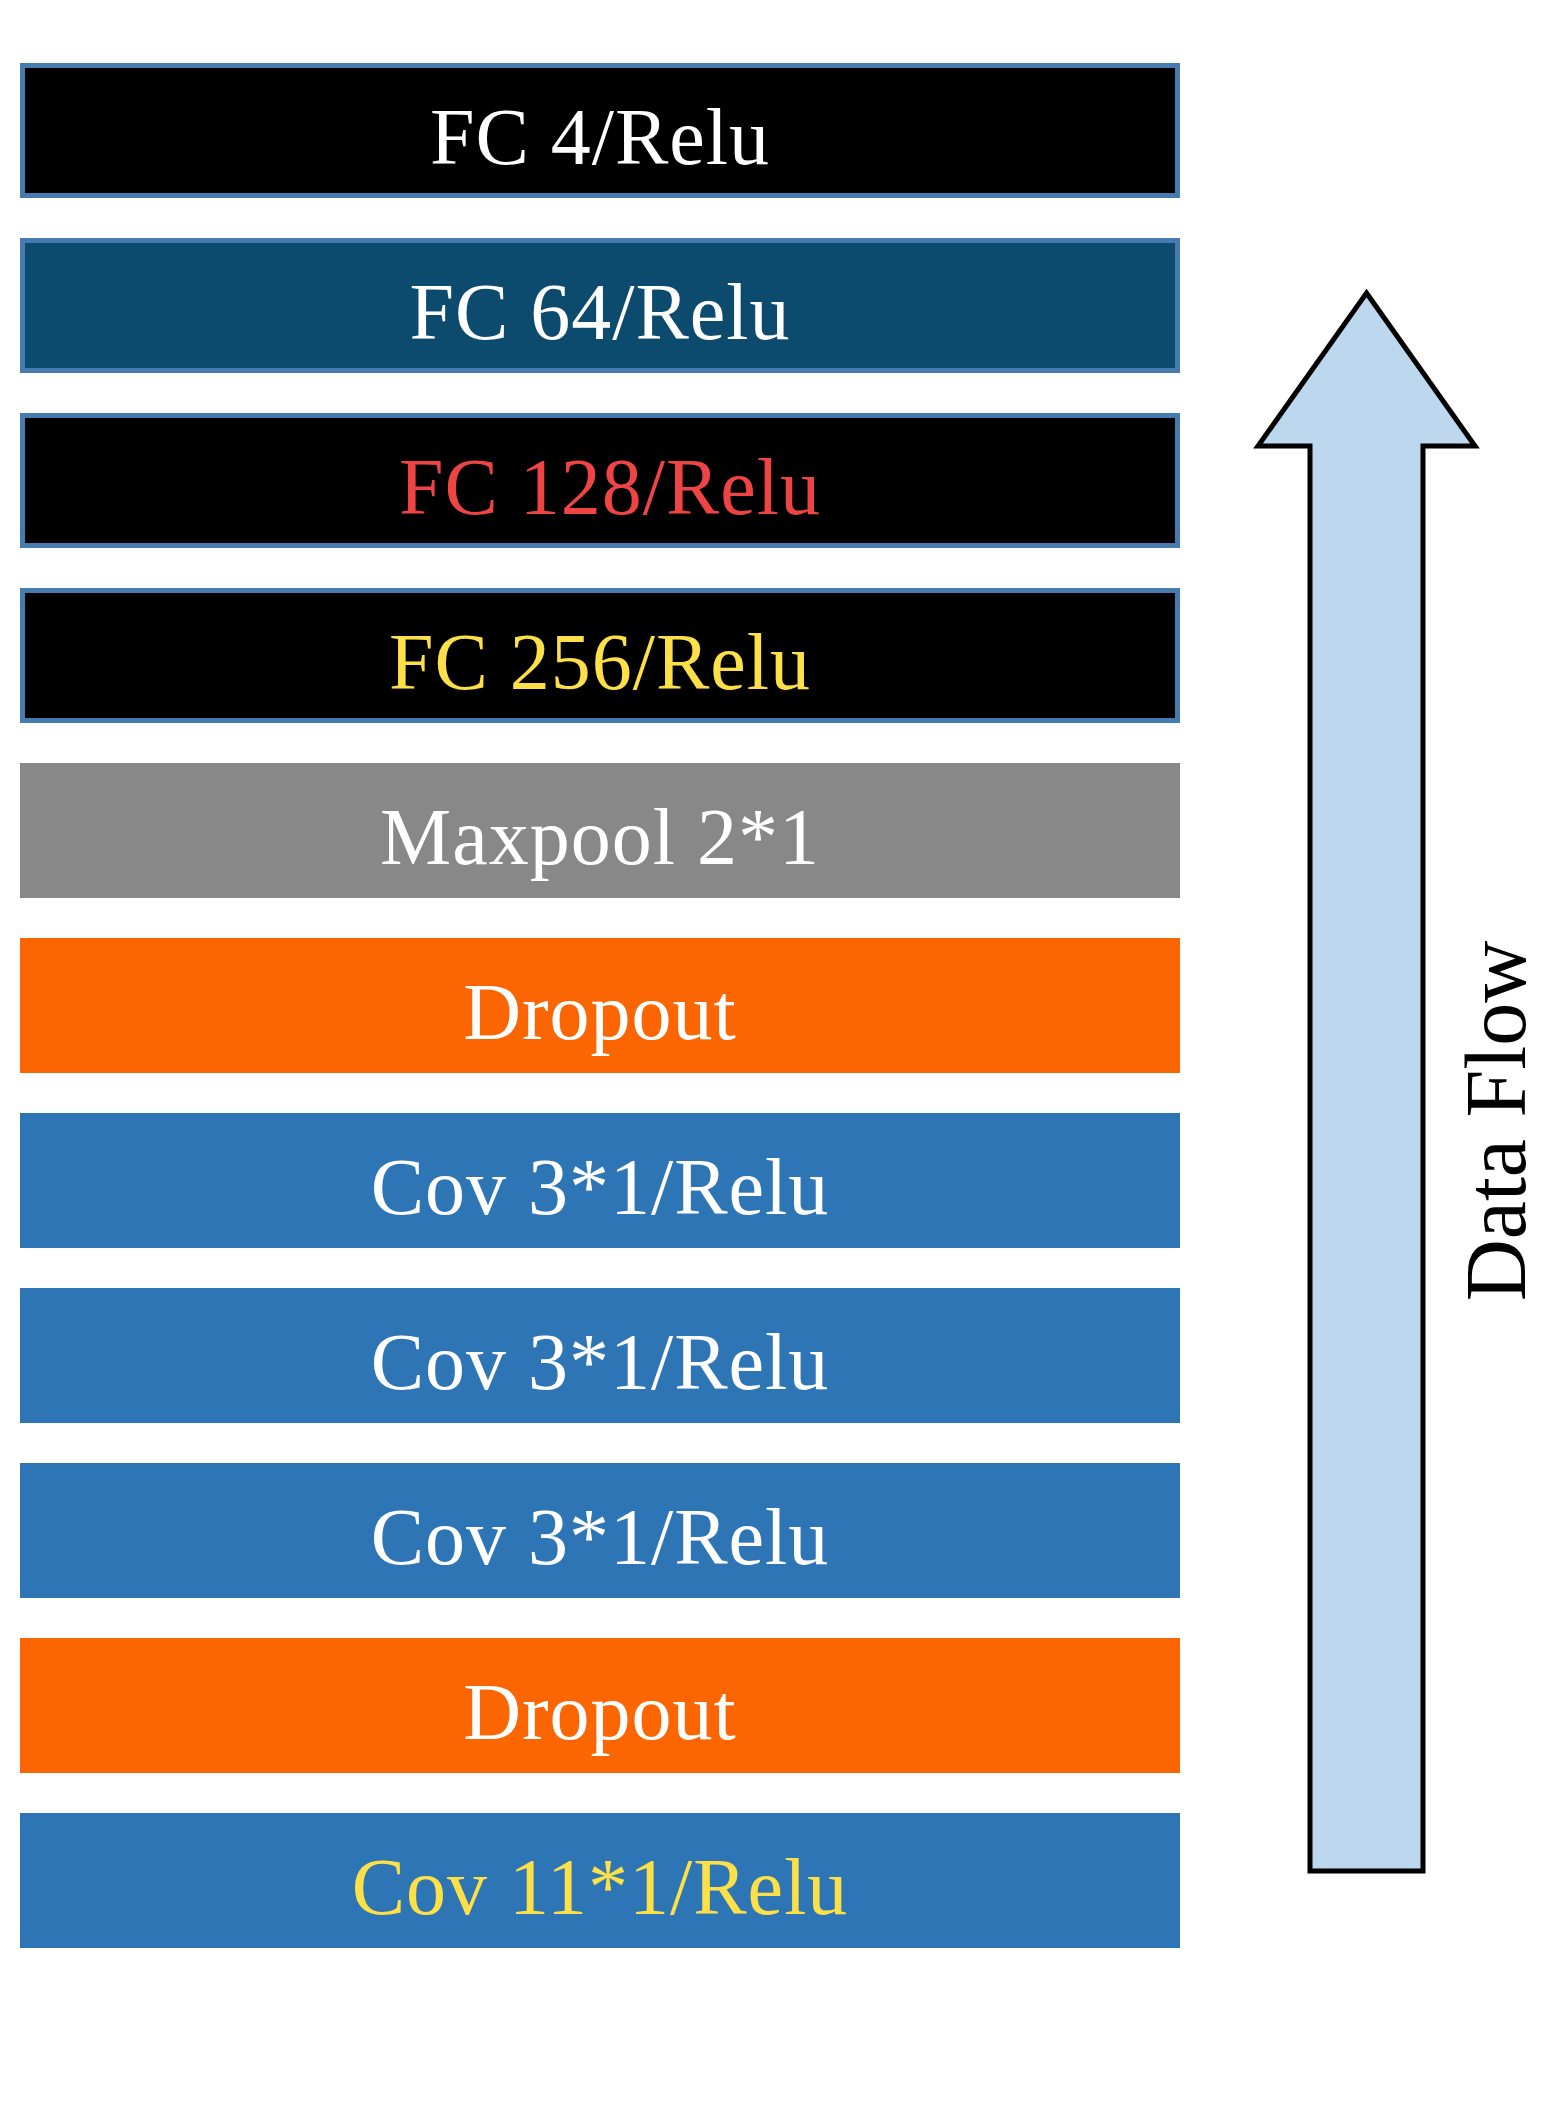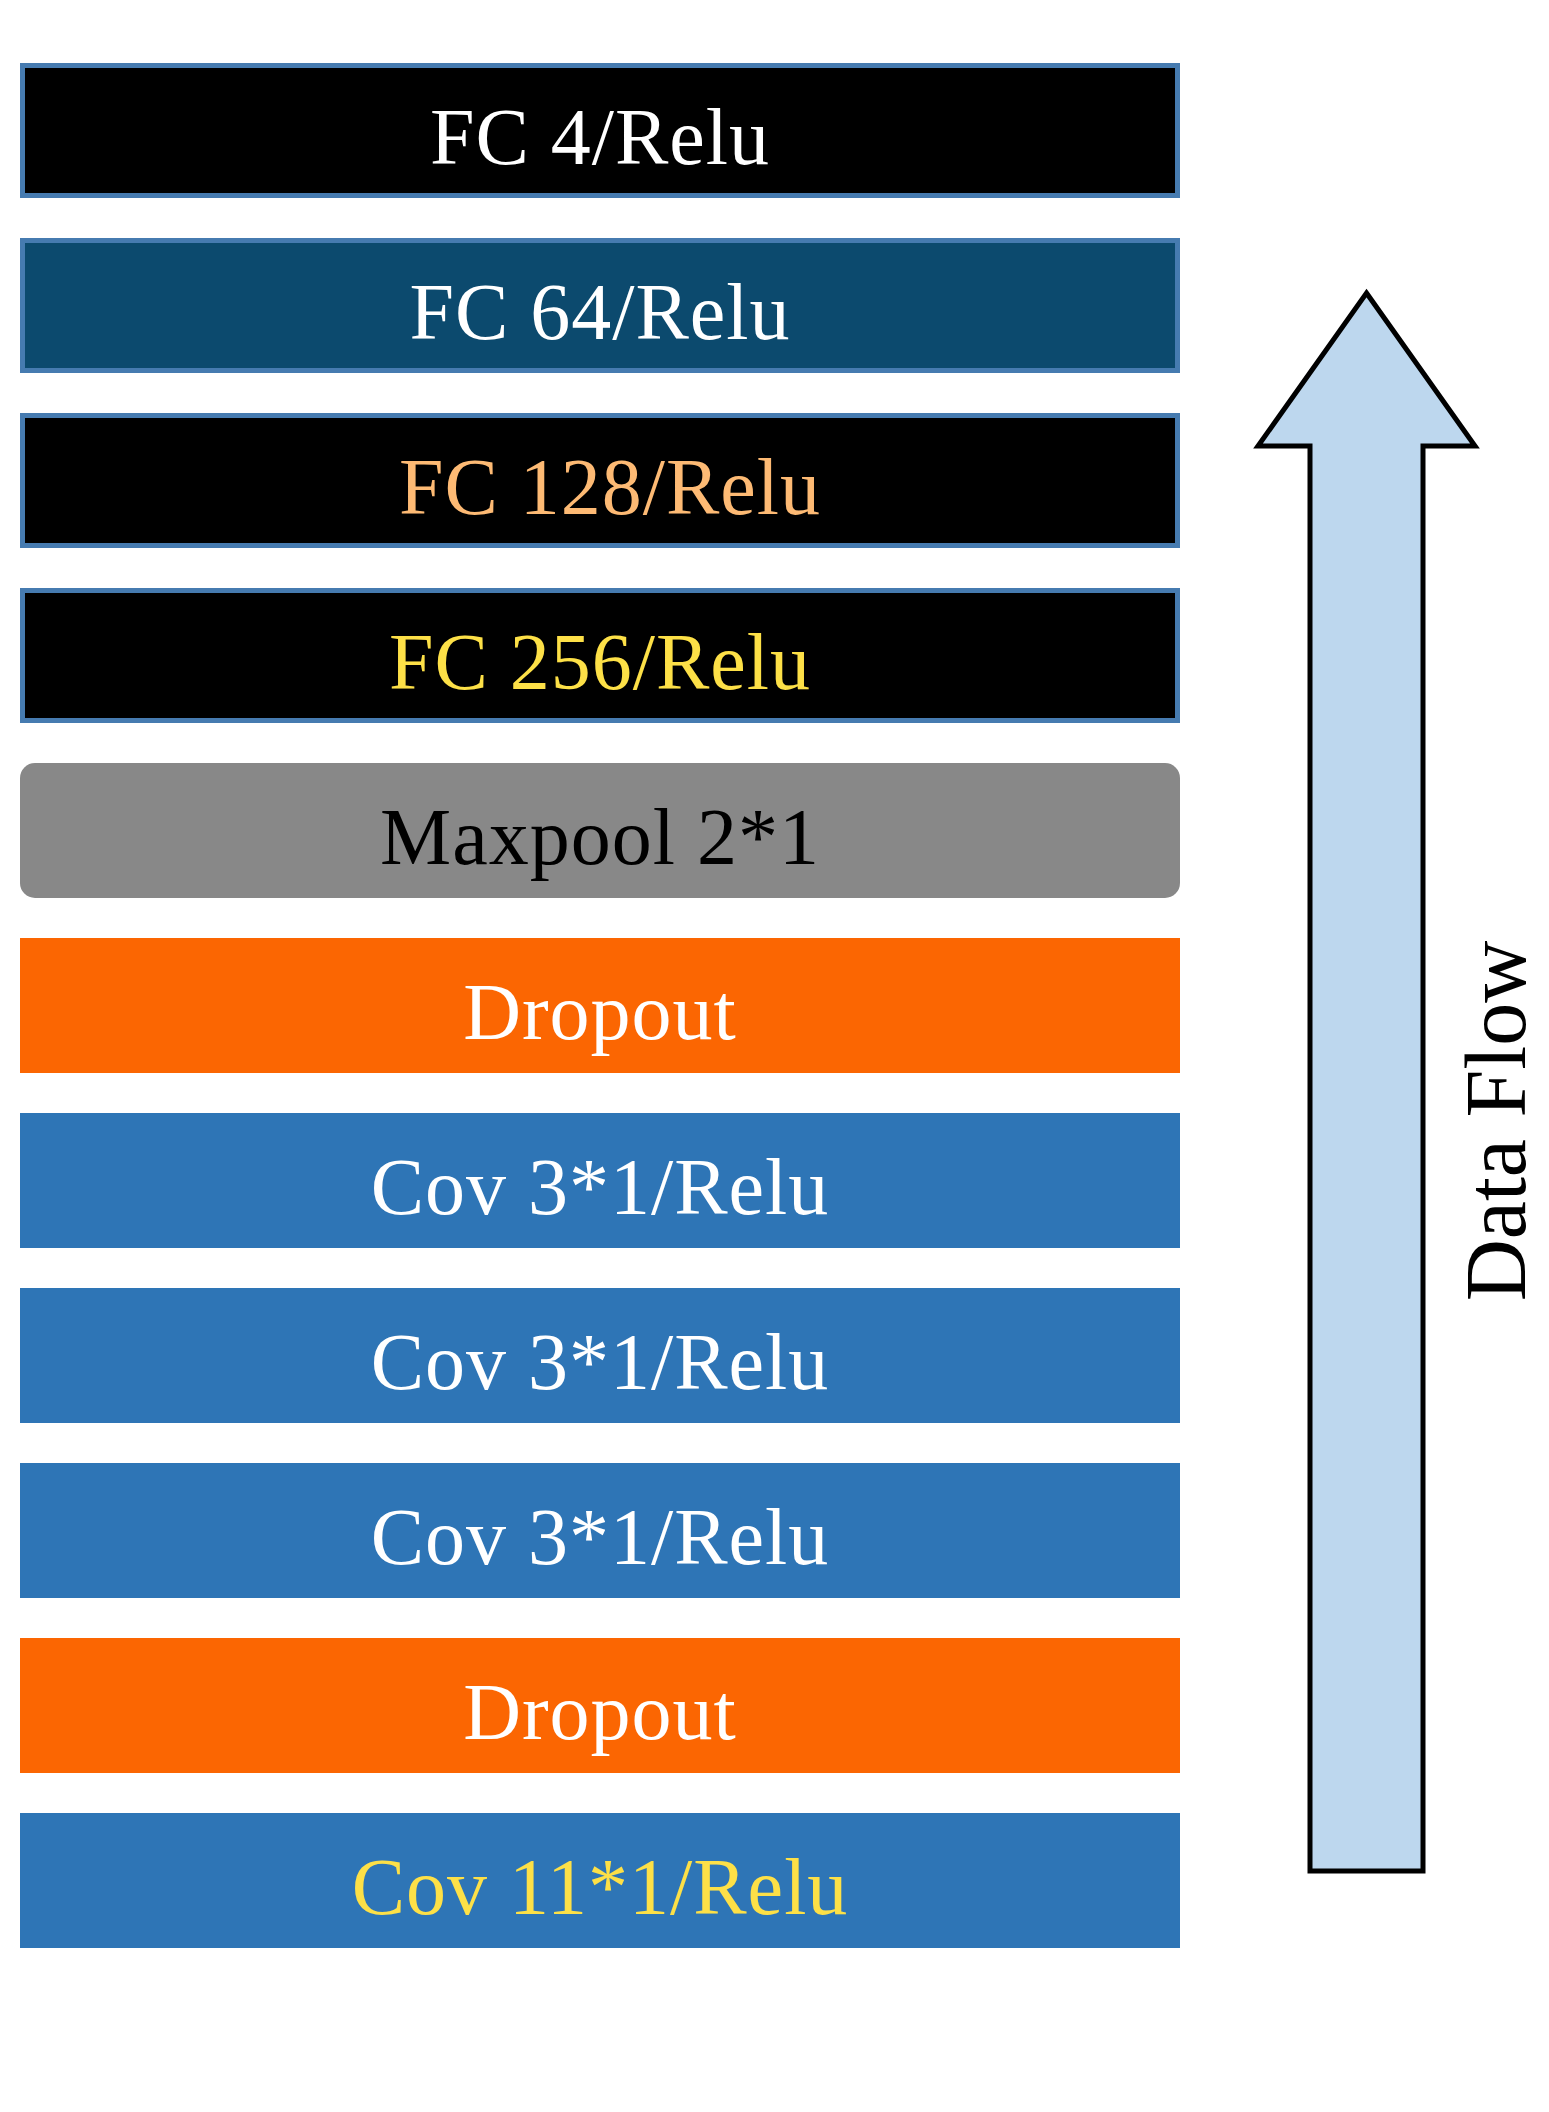--- a/index.html
+++ b/index.html
@@ -69,27 +69,27 @@
 
 <div id="canvas">
 
   <div id="layer-stack">
     <div class="layer-block" style="background: rgb(0, 0, 0); color: rgb(255, 255, 255); border: 5px solid rgb(70, 123, 176);">
         <span>FC 4/Relu</span>
       </div>
     <div class="layer-block" style="background: #0c4a6e; color: rgb(255, 255, 255); border: 5px solid rgb(70, 123, 176);">
         <span>FC 64/Relu</span>
       </div>
-    <div class="layer-block" style="background: rgb(0, 0, 0); color: #fdba74; border: 5px solid rgb(70, 123, 176); padding-left: 20px;">
+    <div class="layer-block" style="background: rgb(0, 0, 0); color: #ef4444; border: 5px solid rgb(70, 123, 176); padding-left: 20px;">
         <span>FC 128/Relu</span>
       </div>
     <div class="layer-block" style="background: rgb(0, 0, 0); color: #fde047; border: 5px solid rgb(70, 123, 176);">
         <span>FC 256/Relu</span>
       </div>
-    <div class="layer-block" style="background: rgb(136, 136, 136); color: #000000; border-radius: 15px;">
+    <div class="layer-block" style="background: rgb(136, 136, 136); color: #ffffff;">
         <span>Maxpool 2*1</span>
       </div>
     <div class="layer-block" style="background: rgb(251, 102, 2); color: rgb(255, 255, 255);">
         <span>Dropout</span>
       </div>
     <div class="layer-block" style="background: rgb(46, 117, 182); color: rgb(255, 255, 255);">
         <span>Cov 3*1/Relu</span>
       </div>
     <div class="layer-block" style="background: rgb(46, 117, 182); color: rgb(255, 255, 255);">
         <span>Cov 3*1/Relu</span>

